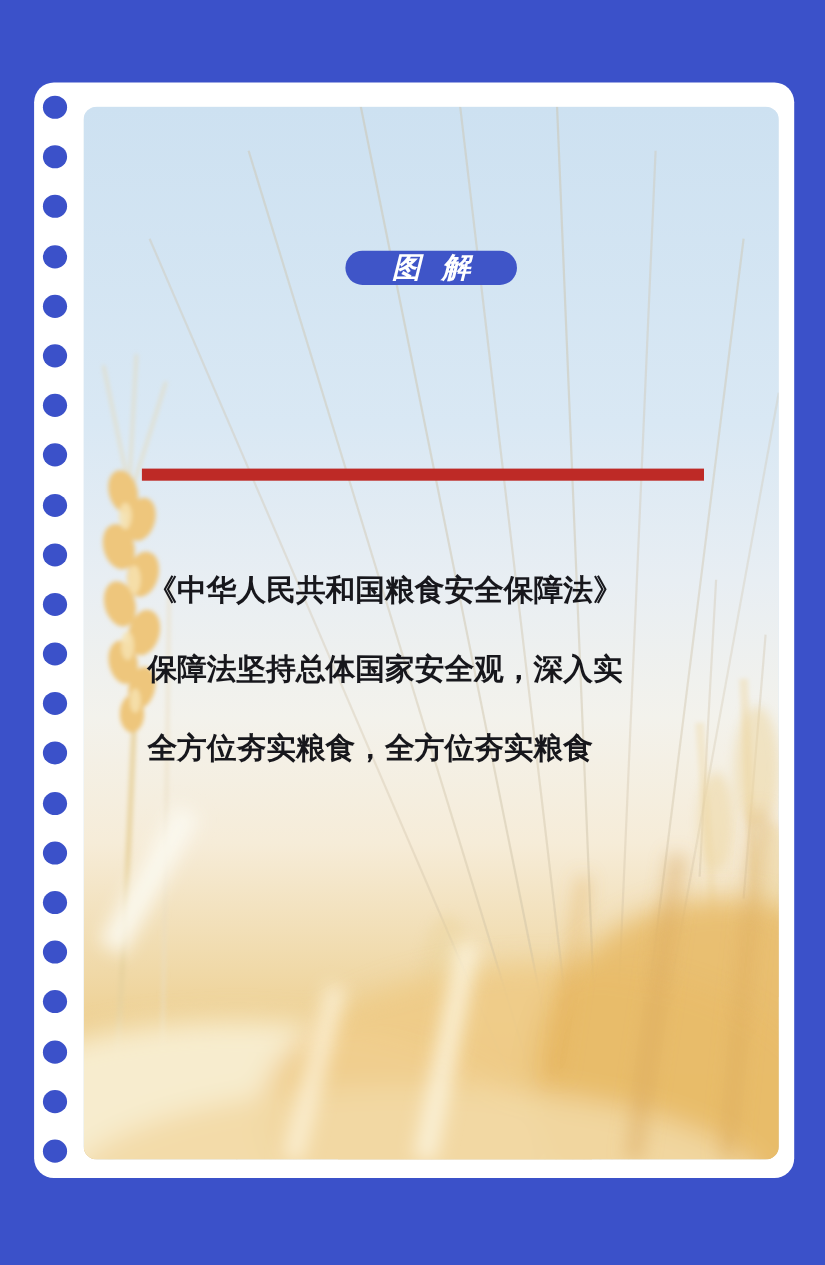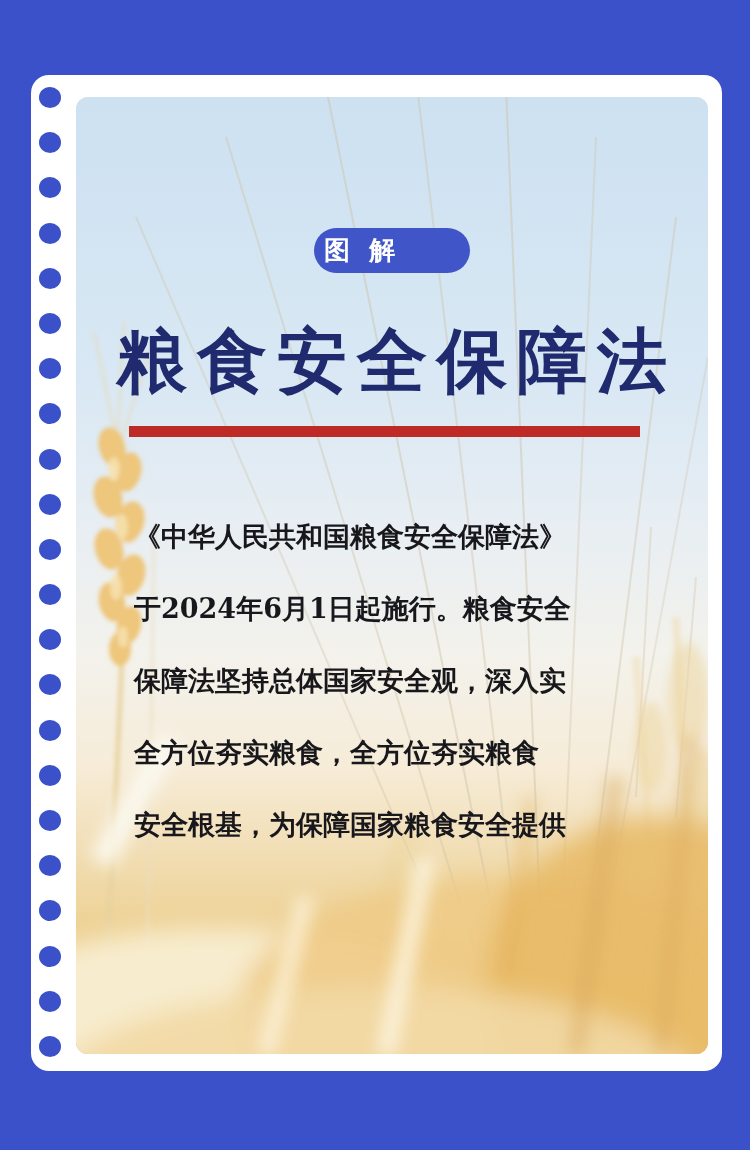--- a/index.html
+++ b/index.html
@@ -28,27 +28,27 @@
   .poster {
     position: absolute; left: 45px; top: 22px;
     width: 632px; height: 957px;
     border-radius: 12px; overflow: hidden;
     background: #dfeaf3;
   }
   .wheat { position: absolute; inset: 0; width: 100%; height: 100%; display: block; }
   .content { position: absolute; inset: 0; }
   .badge {
     position: absolute; top: 131px; left: 50%; transform: translateX(-50%);
-    min-width: 156px; height: 45px; box-sizing: border-box;
+    min-width: 156px; height: 31px; box-sizing: border-box;
     background: var(--badge, #3F55C8);
     border-radius: 23px;
     color: #ffffff;
-    display: flex; align-items: center; justify-content: flex-start;
+    display: flex; align-items: center; justify-content: center;
     font-size: 26px; font-weight: 700;
-    letter-spacing: 6px; padding-left: 10px; padding-right: 4px;
+    letter-spacing: 6px; padding-left: 10px; padding-right: 4px; font-style: italic;
   }
   .title {
     position: absolute; top: 224px; left: 0; width: 100%;
     box-sizing: border-box;
     text-align: center; white-space: nowrap;
     font-size: 70px; line-height: 80px; font-weight: 800;
     color: var(--title, #1F2B6E);
     letter-spacing: 10px; padding-left: 10px;
   }
   .divider {
@@ -189,27 +189,24 @@
         <path d="M95,640 L25,765" stroke="#fbf8ef" stroke-width="26" stroke-opacity="0.9"></path>
         <path d="M455,700 L430,880" stroke="#e3ad58" stroke-width="10" stroke-opacity="0.5"></path>
       </g>
     </svg>
 
     <div class="content">
       <div class="badge">
         <span>图 解</span>
       </div>
 
-      <div class="title">粮食安全保障法</div>
 
       <div class="divider"></div>
 
       <div class="body-text">
         <div class="body-line">《中华人民共和国粮食安全保障法》</div>
-        <div class="body-line">于2024年6月1日起施行。粮食安全</div>
         <div class="body-line">保障法坚持总体国家安全观，深入实</div>
         <div class="body-line">全方位夯实粮食，全方位夯实粮食</div>
-        <div class="body-line">安全根基，为保障国家粮食安全提供</div>
       </div>
     </div>
 
   </div>
 </div>
 
 </body></html>

